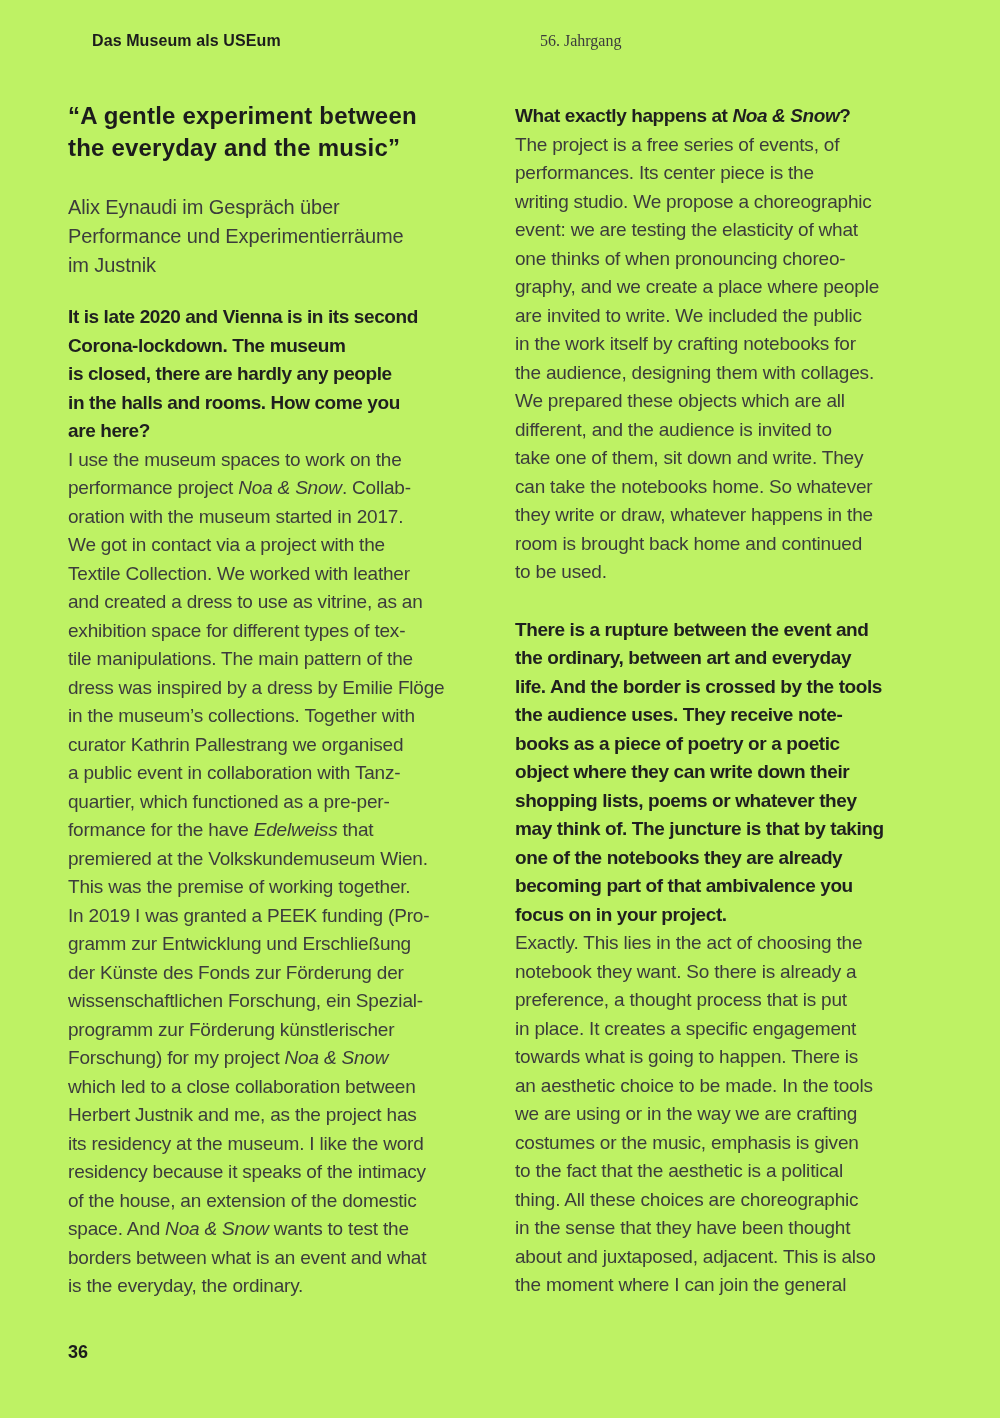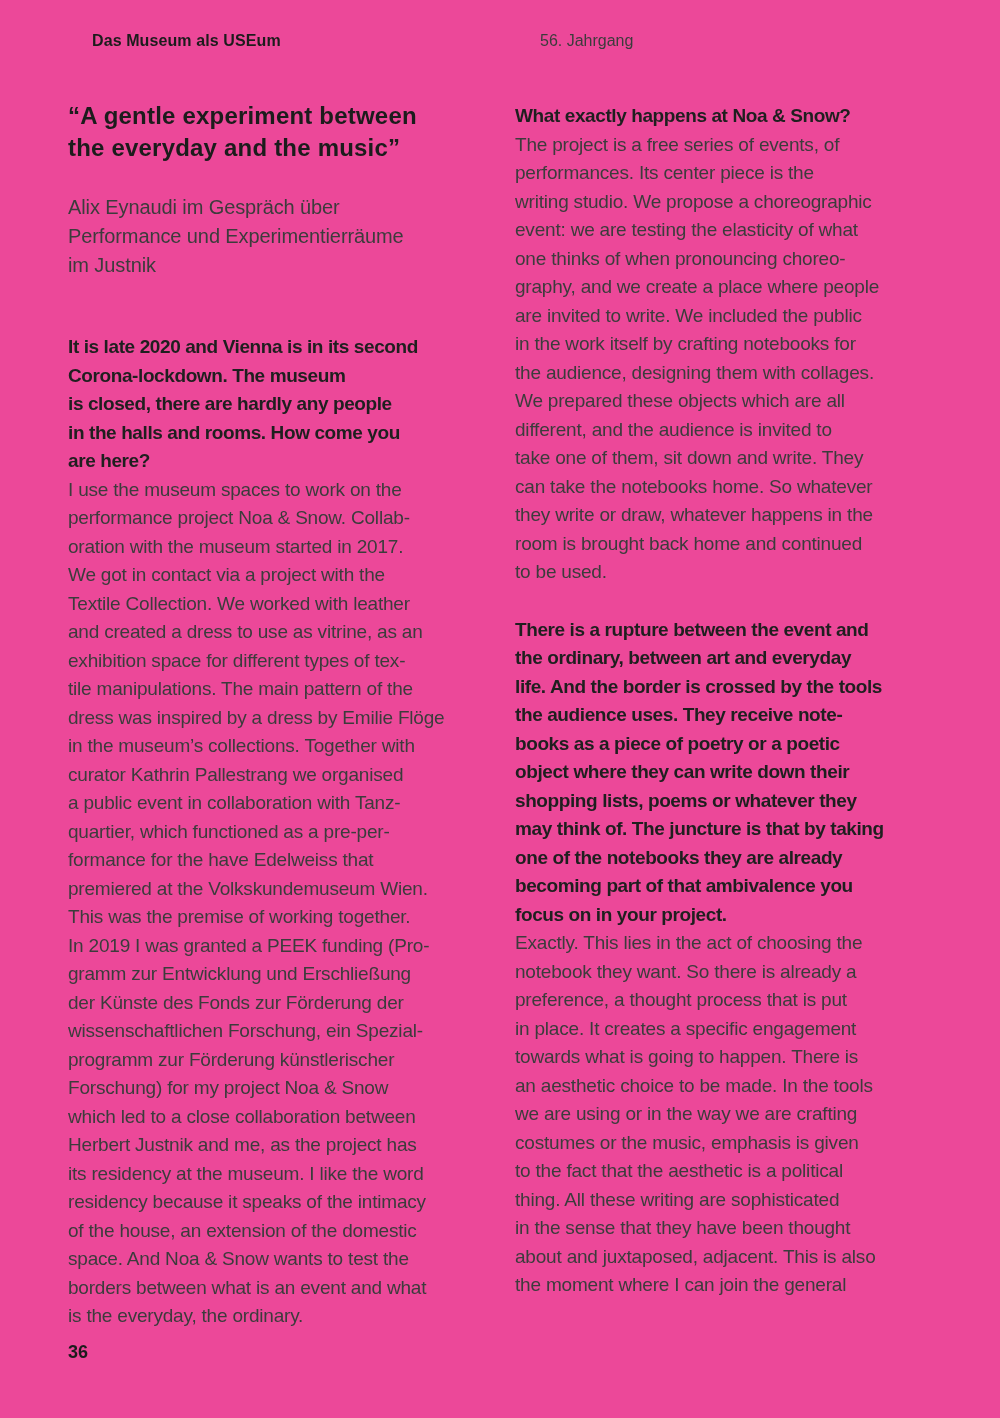--- a/index.html
+++ b/index.html
@@ -1,20 +1,20 @@
 <!DOCTYPE html>
 <html><head>
 <meta charset="utf-8">
 <style>
   html, body { margin: 0; padding: 0; background: #e8e8e8; }
   .page {
     position: relative;
     width: 1000px;
     height: 1418px;
-    background: #ec4899;
+    background: #bef264;
     font-family: "Liberation Sans", "DejaVu Sans", sans-serif;
     overflow: hidden;
     margin: 0 auto;
   }
   .running-head {
     position: absolute;
     top: 32px;
     left: 0;
     width: 1000px;
     height: 24px;
@@ -30,20 +30,21 @@
     white-space: nowrap;
   }
   .running-head .rh-right {
     position: absolute;
     left: 540px;
     top: 0;
     font-size: 16px;
     font-weight: 400;
     color: #3c3c3c;
     white-space: nowrap;
+    font-family: Liberation Serif, serif;
   }
   .col {
     position: absolute;
     width: 440px;
   }
   .col-left  { left: 68px;  top: 100px; }
   .col-right { left: 515px; top: 102px; }
 
   .block { margin: 0; }
   .line  { white-space: nowrap; }
@@ -73,24 +74,24 @@
     letter-spacing: -0.4px;
   }
   
   .block.regular .line {
     font-size: 19px;
     line-height: 28.5px;
     font-weight: 400;
     color: #3c3c3c;
     letter-spacing: -0.2px;
   }
-  .it { }
+  .it { font-style: italic; }
 
   [data-name="article-subtitle"]      { margin-top: 29px; }
-  [data-name="interview-question-1"]  { margin-top: 53px; }
+  [data-name="interview-question-1"]  { margin-top: 23px; }
   [data-name="interview-question-3"]  { margin-top: 29px; }
 
   .page-number {
     position: absolute;
     left: 68px;
     top: 1342px;
     font-size: 18px;
     font-weight: 700;
     color: #1c1c1c;
   }
@@ -194,21 +195,21 @@
       <div class="block regular" data-name="interview-answer-3">
         <div class="line" data-name="text-line"><span>Exactly. This lies in the act of choosing the</span></div>
         <div class="line" data-name="text-line"><span>notebook they want. So there is already a</span></div>
         <div class="line" data-name="text-line"><span>preference, a thought process that is put</span></div>
         <div class="line" data-name="text-line"><span>in place. It creates a specific engagement</span></div>
         <div class="line" data-name="text-line"><span>towards what is going to happen. There is</span></div>
         <div class="line" data-name="text-line"><span>an aesthetic choice to be made. In the tools</span></div>
         <div class="line" data-name="text-line"><span>we are using or in the way we are crafting</span></div>
         <div class="line" data-name="text-line"><span>costumes or the music, emphasis is given</span></div>
         <div class="line" data-name="text-line"><span>to the fact that the aesthetic is a political</span></div>
-        <div class="line" data-name="text-line"><span>thing. All these writing are sophisticated</span></div>
+        <div class="line" data-name="text-line"><span>thing. All these choices are choreographic</span></div>
         <div class="line" data-name="text-line"><span>in the sense that they have been thought</span></div>
         <div class="line" data-name="text-line"><span>about and juxtaposed, adjacent. This is also</span></div>
         <div class="line" data-name="text-line"><span>the moment where I can join the general</span></div>
       </div>
     </div>
 
   <div class="page-number" data-name="page-number">36</div>
 
 </div>
 

